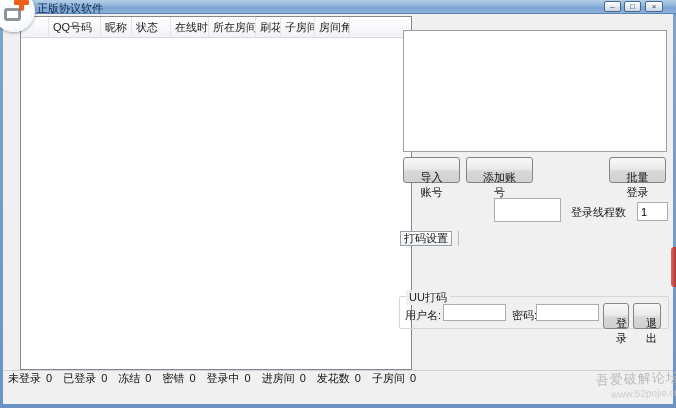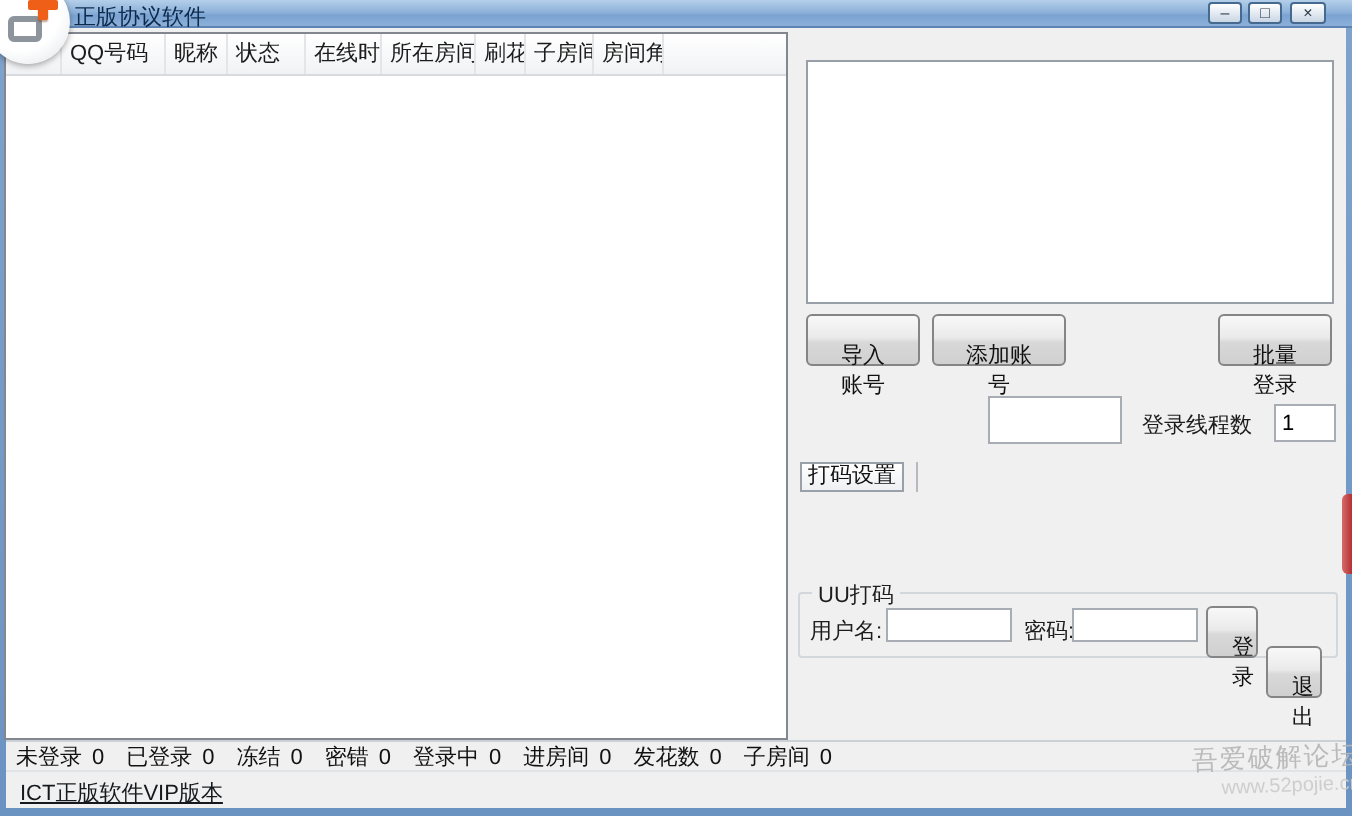--- a/index.html
+++ b/index.html
@@ -13,21 +13,21 @@
   .title { position:absolute; left:37px; top:1px; font-size:11px; color:#0d2a4d; white-space:nowrap; }
   .caption-btn { position:absolute; top:1px; height:11px; width:17px;
                  background:linear-gradient(#ffffff,#c9d6e4); border:1px solid #46698f;
                  border-radius:2px; font-size:8px; line-height:8px; text-align:center;
                  color:#2a3a4a; padding:0; cursor:default; font-family:inherit; }
   #btn-min { left:604px; } #btn-max { left:624px; } #btn-close { left:645px; width:18px; }
 
   .client { position:absolute; left:3px; top:14px; right:3px; bottom:4px; background:#f0f0f0; }
 
   
-  .list { position:absolute; left:2px; top:16px; width:392px; height:354px;
+  .list { position:absolute; left:20px; top:16px; width:392px; height:354px;
           background:#fff; border:1px solid #828790; }
   .list-header { display:flex; height:21px; background:linear-gradient(#ffffff,#f1f2f5);
                  border-bottom:1px solid #d7dadf; }
   .th { border-right:1px solid #e3e5e9; font-size:11px; line-height:20px; padding-left:4px;
         color:#1c1c1c; white-space:nowrap; overflow:hidden; flex:0 0 auto; }
   .th.fill { flex:1 1 auto; border-right:none; }
   .list-body { position:absolute; left:0; top:21px; right:0; bottom:0; background:#fff; }
 
   
   .label { position:absolute; font-size:11px; color:#1c1c1c; white-space:nowrap; }
@@ -52,21 +52,21 @@
   #thread-input  { left:637px; top:202px; width:31px; height:19px; }
   #uu-user-input { left:443px; top:304px; width:63px; height:17px; }
   #uu-pass-input { left:536px; top:304px; width:63px; height:17px; }
 
   .tab { position:absolute; left:400px; top:231px; width:52px; height:15px;
          border:1px solid #9aa0a8; background:linear-gradient(#ffffff,#eef0f3);
          font-size:11px; line-height:13px; text-align:center; color:#111; cursor:default; }
   .tab-divider { position:absolute; left:458px; top:231px; width:1px; height:15px; background:#b6bac0; }
 
   #btn-login { left:603px; top:303px; width:15px; height:18px; }
-  #btn-exit  { left:633px; top:303px; width:28px; height:18px;margin-top:20px; }
+  #btn-exit  { left:633px; top:303px; width:28px; height:18px; }
 
   
   .status1 { position:absolute; left:3px; top:370px; right:3px; height:15px;
              border-top:1px solid #ccd1d6; background:#f0f0f0; display:flex; align-items:center;
              font-size:11px; padding-left:5px; color:#111; }
   .status-item { margin-right:11px; white-space:nowrap; }
   .status-item .val { margin-left:5px; }
   .status2 { position:absolute; left:3px; top:385px; right:3px; height:19px;
              border-top:1px solid #e1e4e7; background:#f0f0f0; font-size:11px; padding:3px 0 0 7px; }
   .version-link { text-decoration:underline; color:#15181c; cursor:pointer; display:inline-block; }
@@ -145,23 +145,20 @@
   <div class="status1">
       <span class="status-item"><span>未登录</span><span class="val">0</span></span>
       <span class="status-item"><span>已登录</span><span class="val">0</span></span>
       <span class="status-item"><span>冻结</span><span class="val">0</span></span>
       <span class="status-item"><span>密错</span><span class="val">0</span></span>
       <span class="status-item"><span>登录中</span><span class="val">0</span></span>
       <span class="status-item"><span>进房间</span><span class="val">0</span></span>
       <span class="status-item"><span>发花数</span><span class="val">0</span></span>
       <span class="status-item"><span>子房间</span><span class="val">0</span></span>
     </div>
-  <div class="status2">
-    <span class="version-link">ICT正版软件VIP版本</span>
-  </div>
 
   <div class="watermark">
     <div class="wm1">吾爱破解论坛</div>
     <div class="wm2">www.52pojie.cn</div>
   </div>
   <div class="red-stamp"></div>
 
   <div class="logo">
     <div class="logo-circle"></div>
     <div class="logo-square"></div>

